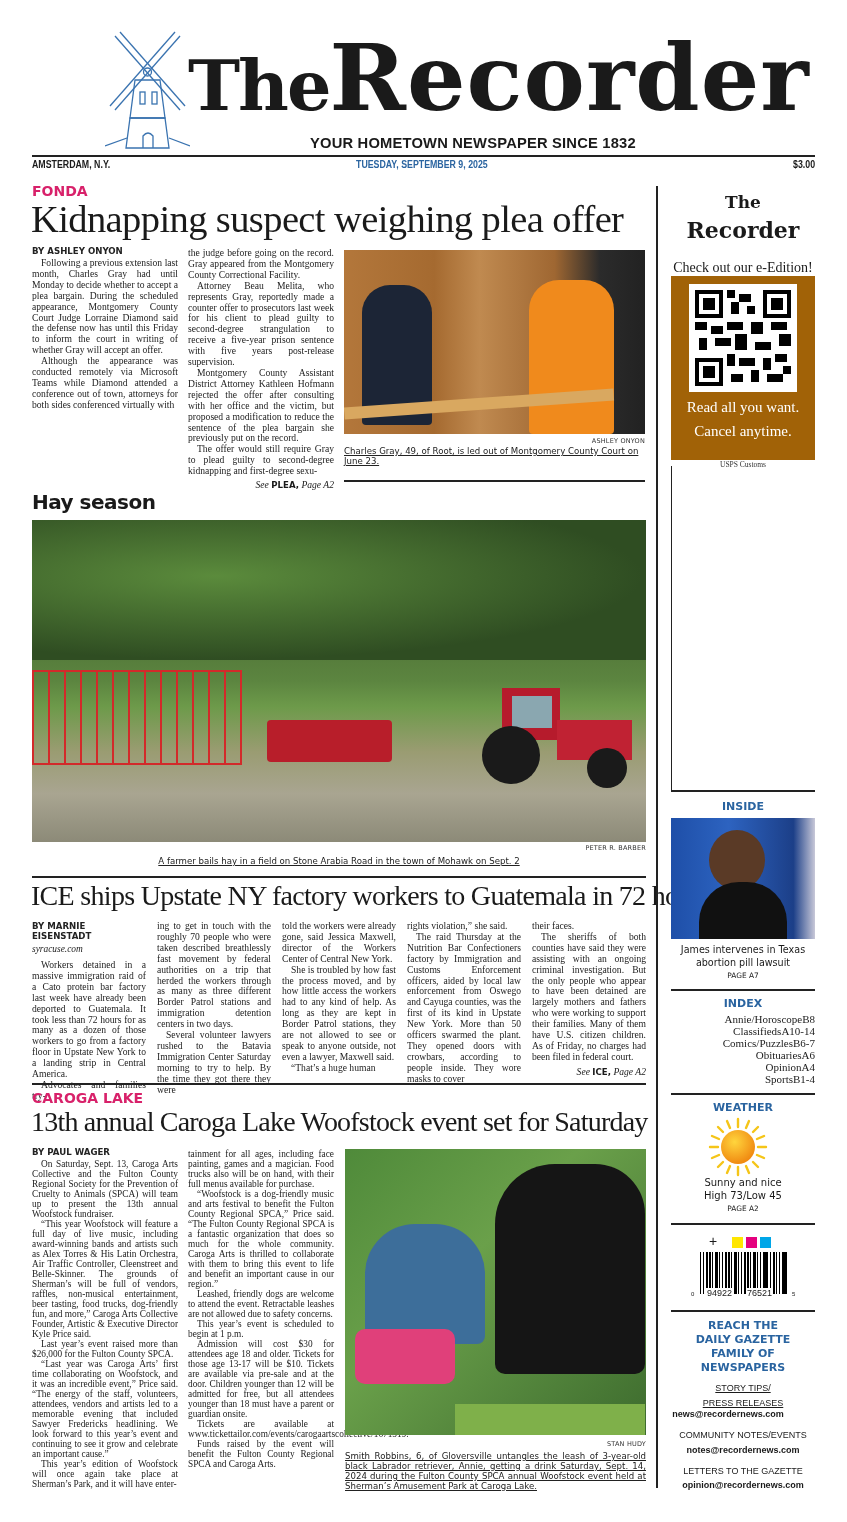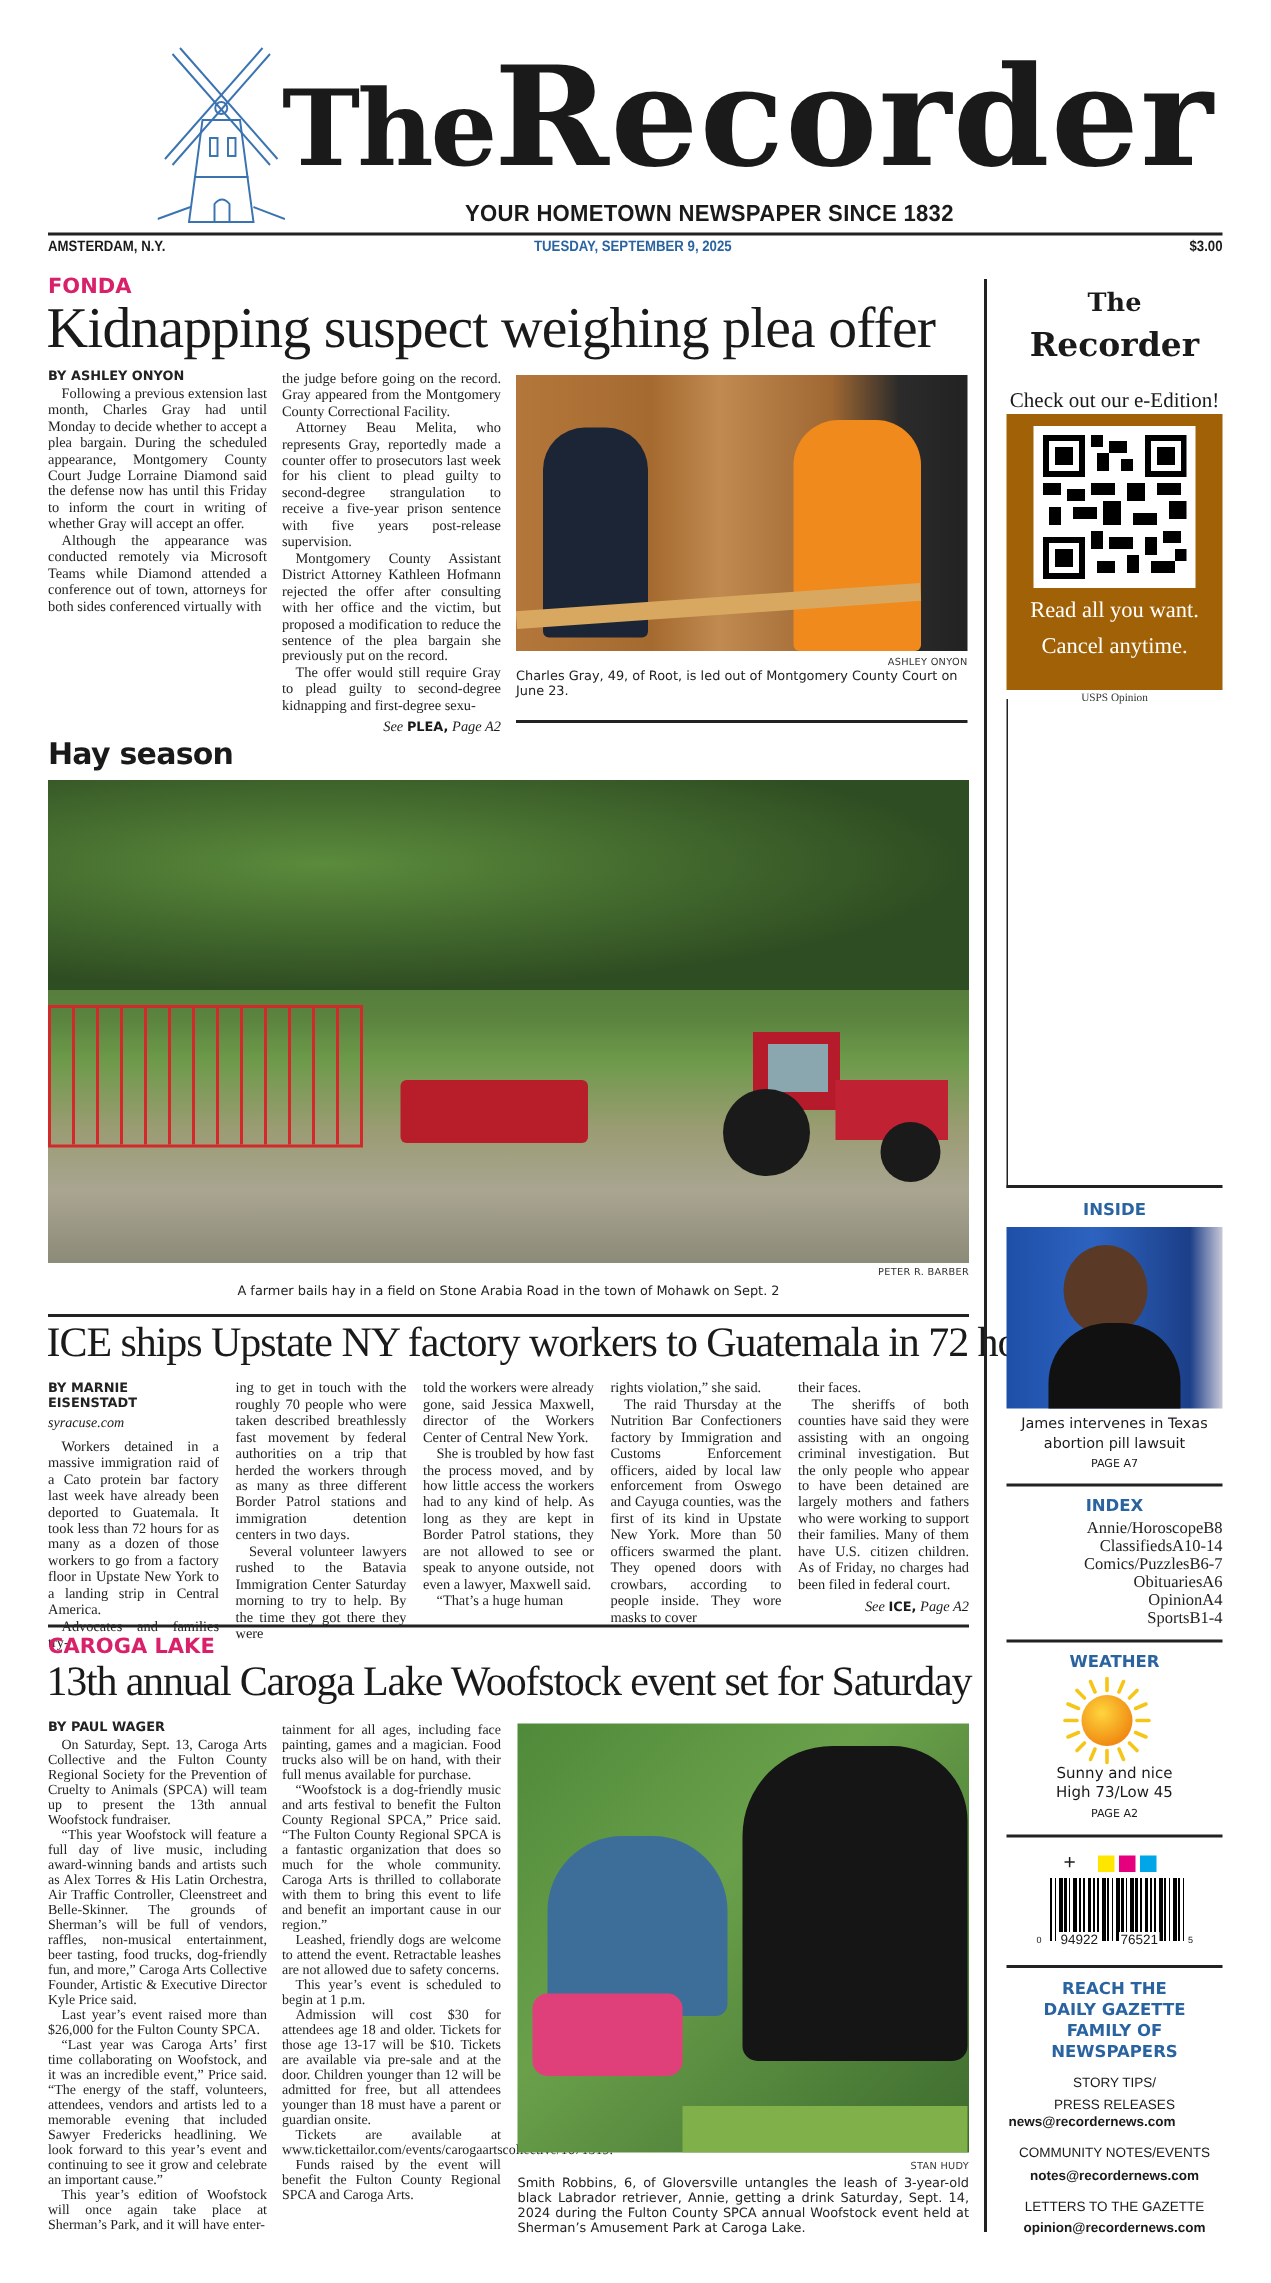--- a/index.html
+++ b/index.html
@@ -22,21 +22,21 @@
   .dateline.price { right: 32px; transform-origin: right; }
 
   .kicker { font-family: "DejaVu Sans", sans-serif; font-weight: bold; color: #d8216a; font-size: 14px; }
   .headline { font-family: "Liberation Serif", serif; color: #1a1a1a; white-space: nowrap; }
   .byline { font-family: "DejaVu Sans", sans-serif; font-weight: bold; font-size: 8.6px; color: #222; }
   .body-col { font-family: "Liberation Serif", serif; font-size: 9.6px; line-height: 10.9px; text-align: justify; color: #222; }
   .body-col p { text-indent: 9px; }
   .see-ref { font-family: "Liberation Serif", serif; font-style: italic; font-size: 9.6px; text-align: right; }
   .see-ref b { font-family: "DejaVu Sans", sans-serif; font-style: normal; font-weight: bold; font-size: 8.6px; }
   .credit { font-family: "DejaVu Sans", sans-serif; font-size: 6.5px; color: #333; text-align: right; letter-spacing: 0.2px; }
-  .caption { font-family: "DejaVu Sans", sans-serif; font-size: 8.6px; line-height: 10px; color: #222; }
+  .caption { font-family: "DejaVu Sans", sans-serif; font-size: 8.6px; line-height: 10px; color: #222; text-decoration: underline; }
   .hr { height: 1.5px; background: #222; }
   .vr { width: 1.5px; background: #222; }
 
   
   .photo { overflow: hidden; }
   .court { background: linear-gradient(90deg, #b3773b 0%, #a56a30 30%, #c08a50 45%, #9f6732 70%, #2b2b2b 85%, #222 100%); }
   .hay { background: linear-gradient(180deg, #3d5a2a 0%, #4c6e34 30%, #5c8540 50%, #6d9a4a 58%, #9a9c72 72%, #a9a591 85%, #8c8a78 100%); }
   .dog { background: linear-gradient(135deg, #4f8a3a 0%, #6aa04a 40%, #3d6b2e 100%); }
   .ag { background: linear-gradient(90deg, #1e4fa8 0%, #2d63c0 40%, #1c3f88 85%, #c8c8d8 100%); }
 
@@ -228,21 +228,21 @@
           <rect x="9" y="21" width="3" height="2"></rect>
             <rect x="14" y="20" width="2" height="3"></rect>
             <rect x="18" y="21" width="4" height="2"></rect>
             <rect x="22" y="19" width="2" height="2"></rect>
         </g>
       </svg>
     </div>
     <div class="serif side-center" style="position:absolute;left:0;top:123px;width:144px;color:#fff;font-size:15px;">Read all you want.</div>
     <div class="serif side-center" style="position:absolute;left:0;top:147px;width:144px;color:#fff;font-size:15px;">Cancel anytime.</div>
   </div>
-  <div class="abs serif side-center" style="left:0;top:274px;width:144px;font-size:7.5px;color:#333;">USPS Opinion</div>
+  <div class="abs serif side-center" style="left:0;top:274px;width:144px;font-size:7.5px;color:#333;">USPS Customs</div>
 </div>
 <div class="abs vr" style="left:671px;top:466px;height:326px;width:1px;"></div>
 <div class="abs hr" style="left:671px;top:790px;width:144px;"></div>
 
 <div class="abs side-head" style="left:671px;top:800px;width:144px;">INSIDE</div>
 <div class="abs photo ag" style="left:671px;top:818px;width:144px;height:121px;">
   <div class="abs" style="left:38px;top:12px;width:56px;height:60px;border-radius:50%;background:#5a3a26;"></div>
   <div class="abs" style="left:28px;top:64px;width:88px;height:60px;border-radius:40px 40px 0 0;background:#111;"></div>
 </div>
 <div class="abs sans side-center" style="left:671px;top:943px;width:144px;font-size:9.6px;line-height:13px;padding:0 6px;">James intervenes in Texas abortion pill lawsuit</div>
@@ -323,21 +323,21 @@
 <div class="abs cond" style="left:746px;top:1288px;font-size:9px;background:#fff;padding:0 1px;">76521</div>
 <div class="abs cond" style="left:792px;top:1291px;font-size:6px;">5</div>
 <div class="abs hr" style="left:671px;top:1310px;width:144px;"></div>
 
 <div class="abs side-center" style="left:671px;top:1319px;width:144px;">
   <div class="side-head" style="line-height:14px;">REACH THE</div>
   <div class="side-head" style="line-height:14px;">DAILY GAZETTE</div>
   <div class="side-head" style="line-height:14px;">FAMILY OF</div>
   <div class="side-head" style="line-height:14px;">NEWSPAPERS</div>
 </div>
-<div class="abs cond side-center" style="left:671px;top:1381px;width:144px;font-size:9px;line-height:14.5px;">
+<div class="abs cond side-center" style="left:671px;top:1381px;width:144px;font-size:9px;line-height:14.5px;text-decoration:underline;">
   <div>STORY TIPS/</div>
   <div>PRESS RELEASES</div>
 </div>
 <div class="abs cond side-center" style="left:656px;top:1409px;width:144px;font-size:9px;font-weight:bold;">news@recordernews.com</div>
 <div class="abs cond side-center" style="left:671px;top:1430px;width:144px;font-size:9px;">COMMUNITY NOTES/EVENTS</div>
 <div class="abs cond side-center" style="left:671px;top:1445px;width:144px;font-size:9px;font-weight:bold;">notes@recordernews.com</div>
 <div class="abs cond side-center" style="left:671px;top:1466px;width:144px;font-size:9px;">LETTERS TO THE GAZETTE</div>
 <div class="abs cond side-center" style="left:671px;top:1480px;width:144px;font-size:9px;font-weight:bold;">opinion@recordernews.com</div>
 
 </body></html>

